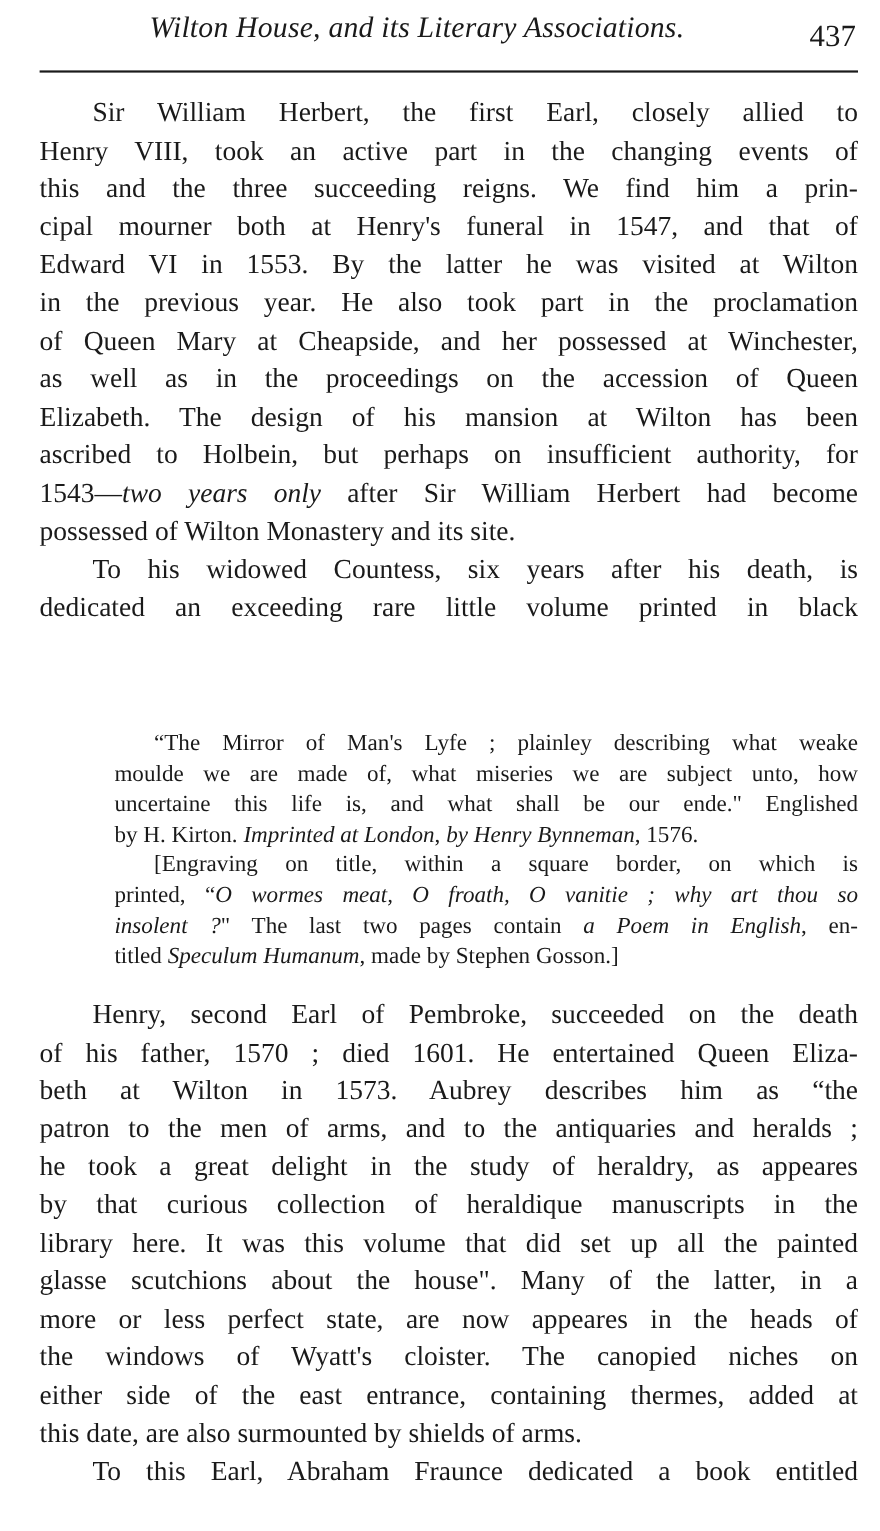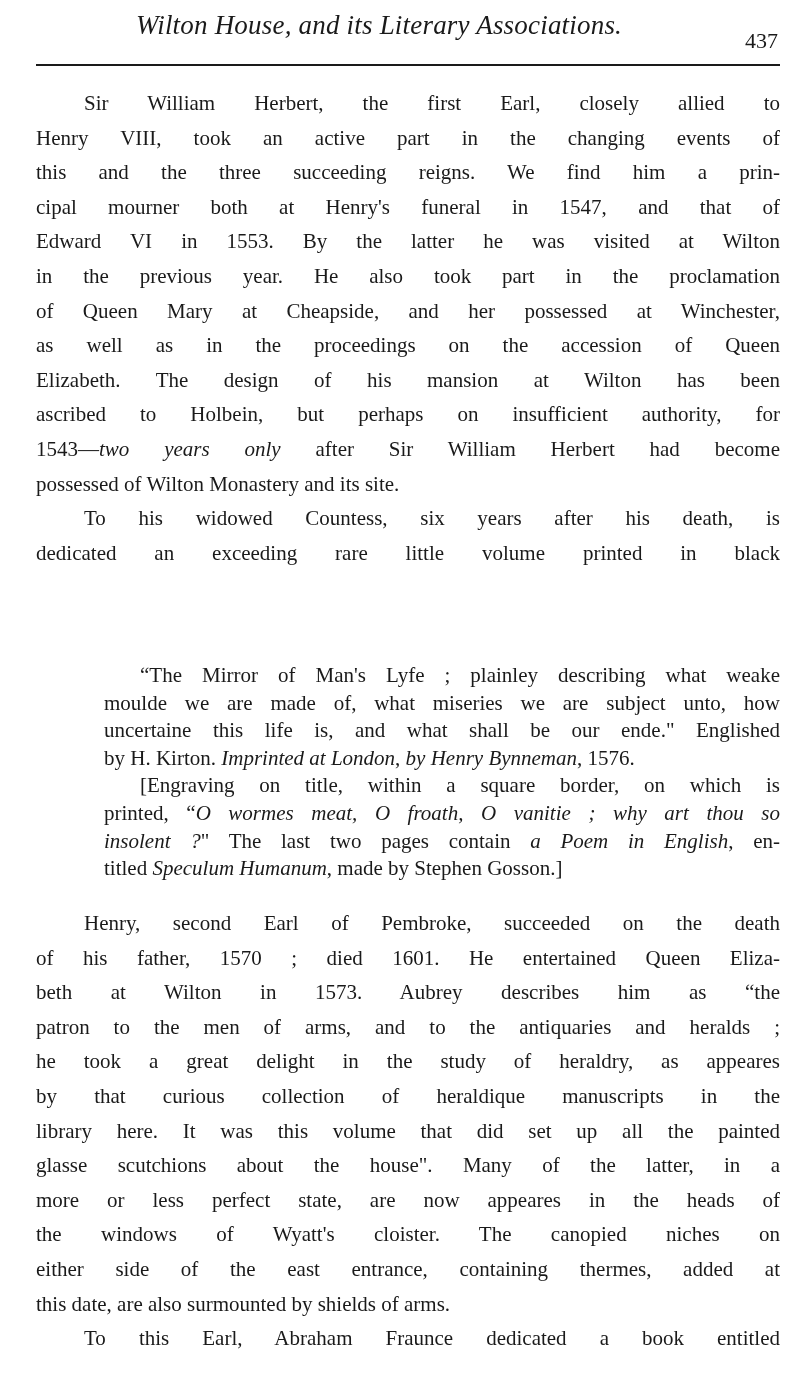--- a/index.html
+++ b/index.html
@@ -34,41 +34,41 @@
       left: 100px;
       top: 4px;
       font-style: italic;
       font-size: 27px;
       letter-spacing: 0.2px;
       white-space: nowrap;
     }
     .page-number {
       position: absolute;
       right: 0px;
-      top: 22px;
-      font-size: 22px;
+      top: 12px;
+      font-size: 28px;
       white-space: nowrap;
     }
     .head-rule {
       position: absolute;
       left: 36px;
       top: 64px;
       width: 744px;
       height: 0;
       border-top: 2px solid #1a1a1a;
     }
     .body-text {
       position: absolute;
       left: 36px;
       top: 86px;
       width: 744px;
     }
     .line {
       display: block;
-      font-size: 21px;
+      font-size: 25px;
       line-height: 34.6px;
       height: 34.6px;
       white-space: nowrap;
       text-align: justify;
       text-align-last: justify;
     }
     .line.last {
       text-align-last: left;
     }
     .line.indent {

